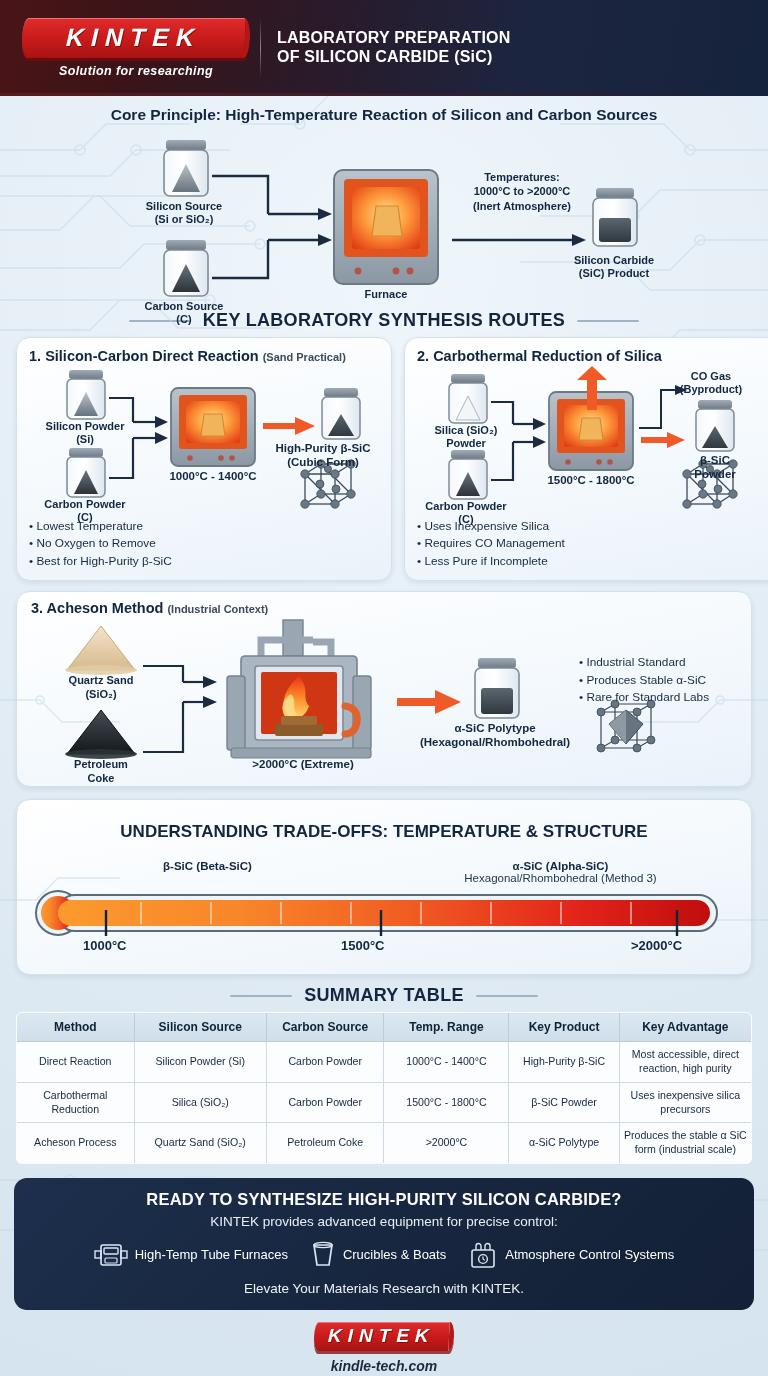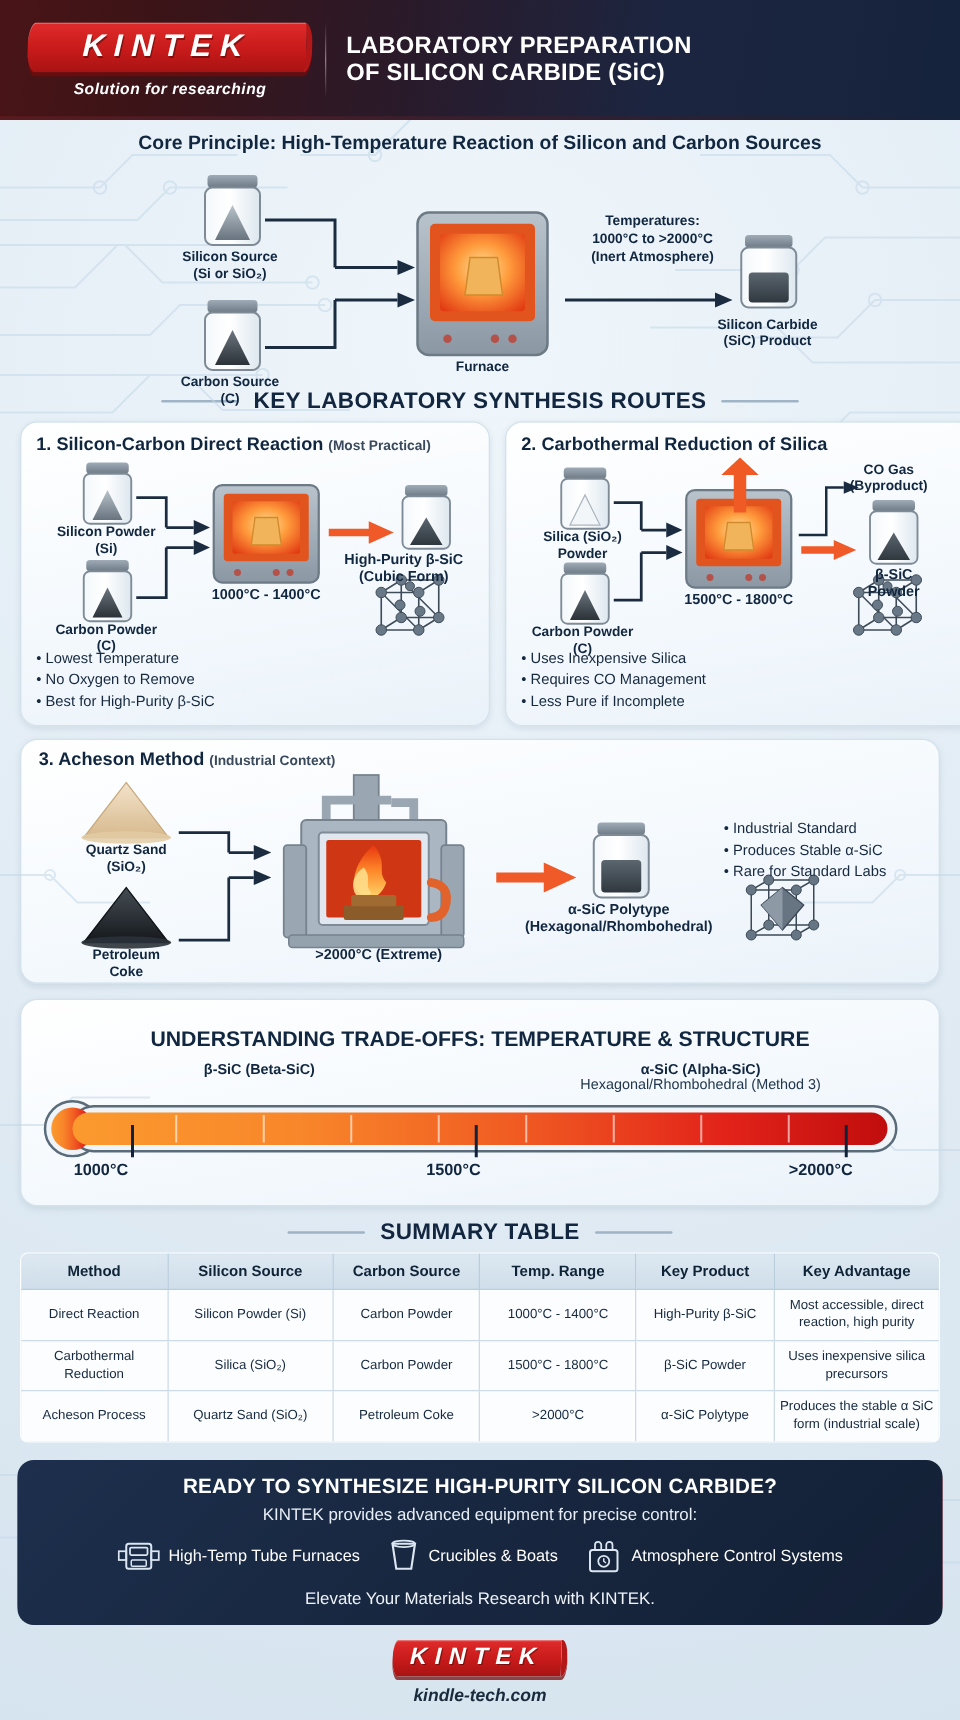--- a/index.html
+++ b/index.html
@@ -36,21 +36,21 @@
   .logo-text {
     color:#fff; font-weight: 900; font-style: italic;
     font-size: 25px; letter-spacing: 7px; text-align:center;
     font-family:"Liberation Sans", sans-serif;
     text-shadow: 1px 1px 0 rgba(0,0,0,.35);
   }
   .logo-tag { margin-top: 6px; color:#fff; font-style: italic; font-weight: 700;
     font-size: 12.5px; letter-spacing:.4px; text-align:center; }
   .hdr-div { width:1px; align-self:stretch; margin: 18px 16px 18px 0;
     background: linear-gradient(180deg,rgba(255,255,255,0),rgba(255,255,255,.45),rgba(255,255,255,0)); }
-  .hdr-title { color:#fff; font-weight: 800; font-size: 19px; line-height: 1.17;
+  .hdr-title { color:#fff; font-weight: 800; font-size: 16px; line-height: 1.17;
      letter-spacing:.2px; }
   .rule-title { display:flex; align-items:center; justify-content:center; gap:12px; margin: 8px 0 6px; }
   .rule-title .line { height:2px; width:62px; background:#9fb4c6; border-radius:2px; }
   .rule-title .txt { font-weight:800; font-size:18px; color:#12263f; letter-spacing:.3px; }
 
   .card { background: linear-gradient(170deg,#ffffff 0%, #f4f9fd 55%, #eaf2f9 100%);
     border:1px solid #d3e1ec; border-radius:14px;
     box-shadow: 0 2px 5px rgba(30,60,90,.10); }
 
   
@@ -70,21 +70,21 @@
   .bullets li::before { content:"• "; color:#16293f; }
   .temp-lab { text-align:center; font-weight:800; font-size:11.5px; color:#11263f; }
   .prod-lab { font-weight:800; font-size:11.5px; color:#11263f; line-height:1.2; text-align:center;}
 
   
   .acheson { margin: 10px 16px 0; padding: 8px 14px 10px; }
 
   
   .tradeoff { margin: 12px 16px 0; padding: 22px 14px 14px; }
   .to-title { text-align:center; font-weight:800; font-size:17px; color:#11263f; }
-  .to-legend { display:flex; margin-top:8px; }
+  .to-legend { display:flex; margin-top:18px; }
   .to-leg { flex:1; text-align:center; }
   .to-leg b { display:block; font-size:11.5px; color:#11263f; }
   .to-leg span { display:block; font-size:11.5px; color:#22374e; }
   .thermo { position:relative; height:46px; margin-top:6px; }
   .scale-row { position:relative; height:22px; margin-top:2px; }
   .scale-lab { position:absolute; font-weight:800; font-size:13px; color:#11263f; }
 
   
   .tbl-wrap { margin: 6px 16px 0; }
   table { width:100%; border-collapse:collapse; background:#fbfdff;
@@ -277,21 +277,21 @@
     <span class="txt">KEY LABORATORY SYNTHESIS ROUTES</span>
     <span class="line"></span>
   </div>
 
   <div class="routes">
 
     <div class="card route">
       <h3>
         <span>1.</span>
         <span>Silicon-Carbon Direct Reaction</span>
-        <span class="note">(Most Practical)</span>
+        <span class="note">(Sand Practical)</span>
       </h3>
 
       <div style="position:relative;height:150px">
         <svg width="350" height="150" viewBox="0 0 350 150">
           <g transform="translate(36,6)">
             <rect x="4" y="0" width="34" height="9" rx="3" fill="url(#capG)"></rect>
             <rect x="2" y="9" width="38" height="40" rx="5" fill="url(#jarG)" stroke="#7e8b96" stroke-width="1.5"></rect>
             <path d="M9 46 L21 22 L33 46 Z" fill="url(#siG)"></path>
           </g>
           <g transform="translate(36,84)">
@@ -641,21 +641,21 @@
         </g>
         <g stroke="#10233a" stroke-width="2.4">
           <line x1="75" y1="20" x2="75" y2="46"></line>
           <line x1="350" y1="20" x2="350" y2="46"></line>
           <line x1="646" y1="20" x2="646" y2="46"></line>
         </g>
       </svg>
     </div>
 
     <div class="scale-row">
-      <span class="scale-lab" style="left:28px">1000°C</span>
+      <span class="scale-lab" style="left:52px">1000°C</span>
       <span class="scale-lab" style="left:310px">1500°C</span>
       <span class="scale-lab" style="left:600px">&gt;2000°C</span>
     </div>
   </div>
 
   <div class="rule-title" style="margin-top:10px">
     <span class="line"></span>
     <span class="txt">SUMMARY TABLE</span>
     <span class="line"></span>
   </div>

